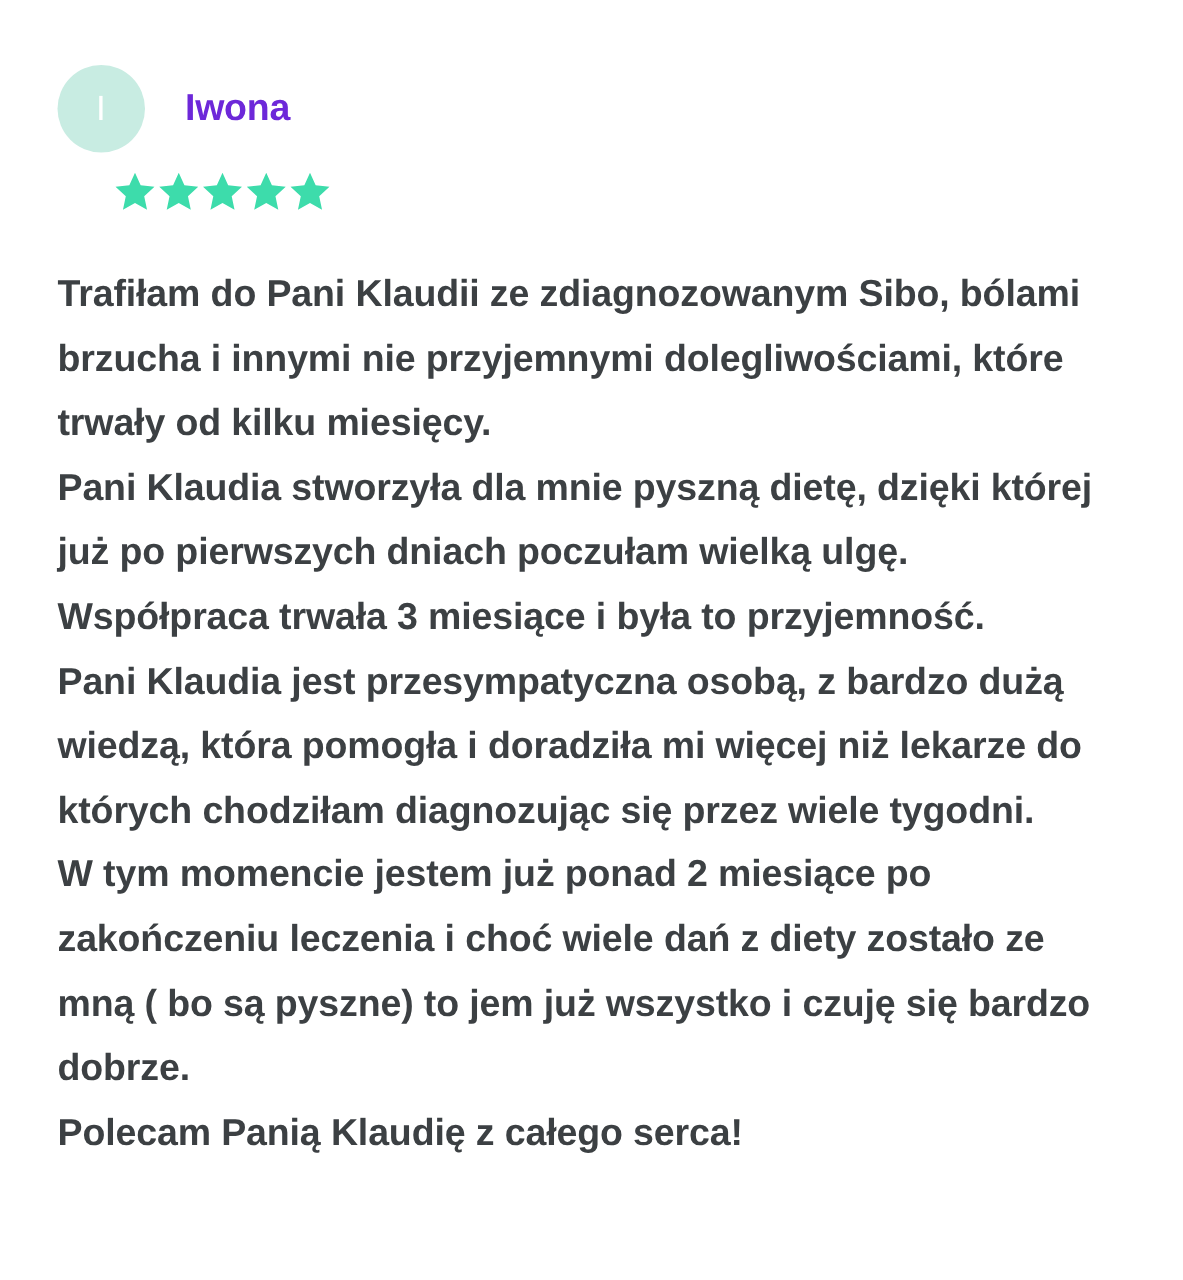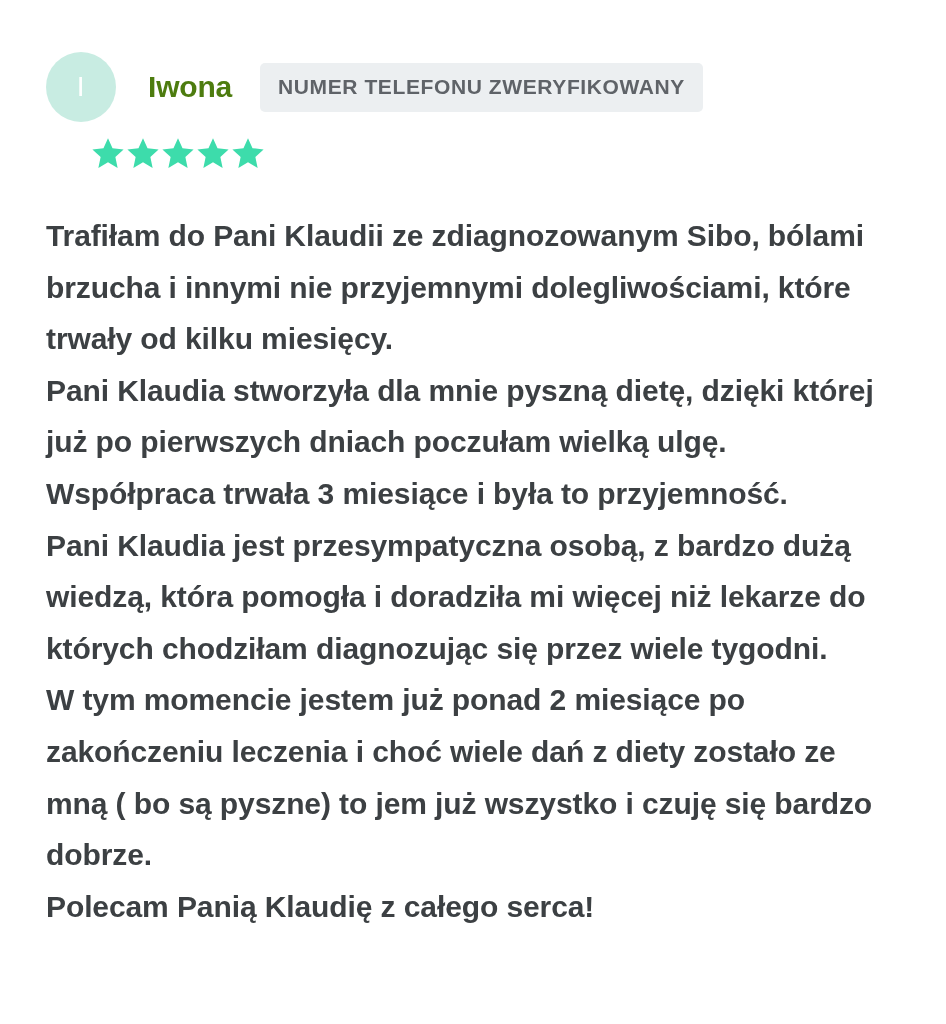--- a/index.html
+++ b/index.html
@@ -33,21 +33,21 @@
     justify-content: center;
     font-size: 28px;
     font-weight: 400;
     flex: 0 0 auto;
     letter-spacing: 0.5px;
   }
   .author-name {
     margin-left: 32px;
     font-size: 30px;
     font-weight: 700;
-    color: #4d7c0f;
+    color: #6d28d9;
     letter-spacing: -0.2px;
     white-space: nowrap;
   }
   .verified-badge {
     margin-left: 28px;
     background: #eceff1;
     color: #5f6368;
     font-size: 21px;
     font-weight: 700;
     letter-spacing: 0.6px;
@@ -79,21 +79,20 @@
 </head>
 <body>
 
 <div class="review-card">
 
   <div class="review-header">
     <div class="avatar">
       <span>I</span>
     </div>
     <div class="author-name">Iwona</div>
-    <div class="verified-badge">NUMER TELEFONU ZWERYFIKOWANY</div>
   </div>
 
   <div class="stars">
     <svg class="star" viewBox="0 0 24 24">
         <polygon fill="#3ddcab" points="12,1.5 15.2,8.6 23,9.5 17.2,14.8 18.8,22.5 12,18.6 5.2,22.5 6.8,14.8 1,9.5 8.8,8.6"></polygon>
       </svg>
     <svg class="star" viewBox="0 0 24 24">
         <polygon fill="#3ddcab" points="12,1.5 15.2,8.6 23,9.5 17.2,14.8 18.8,22.5 12,18.6 5.2,22.5 6.8,14.8 1,9.5 8.8,8.6"></polygon>
       </svg>
     <svg class="star" viewBox="0 0 24 24">

